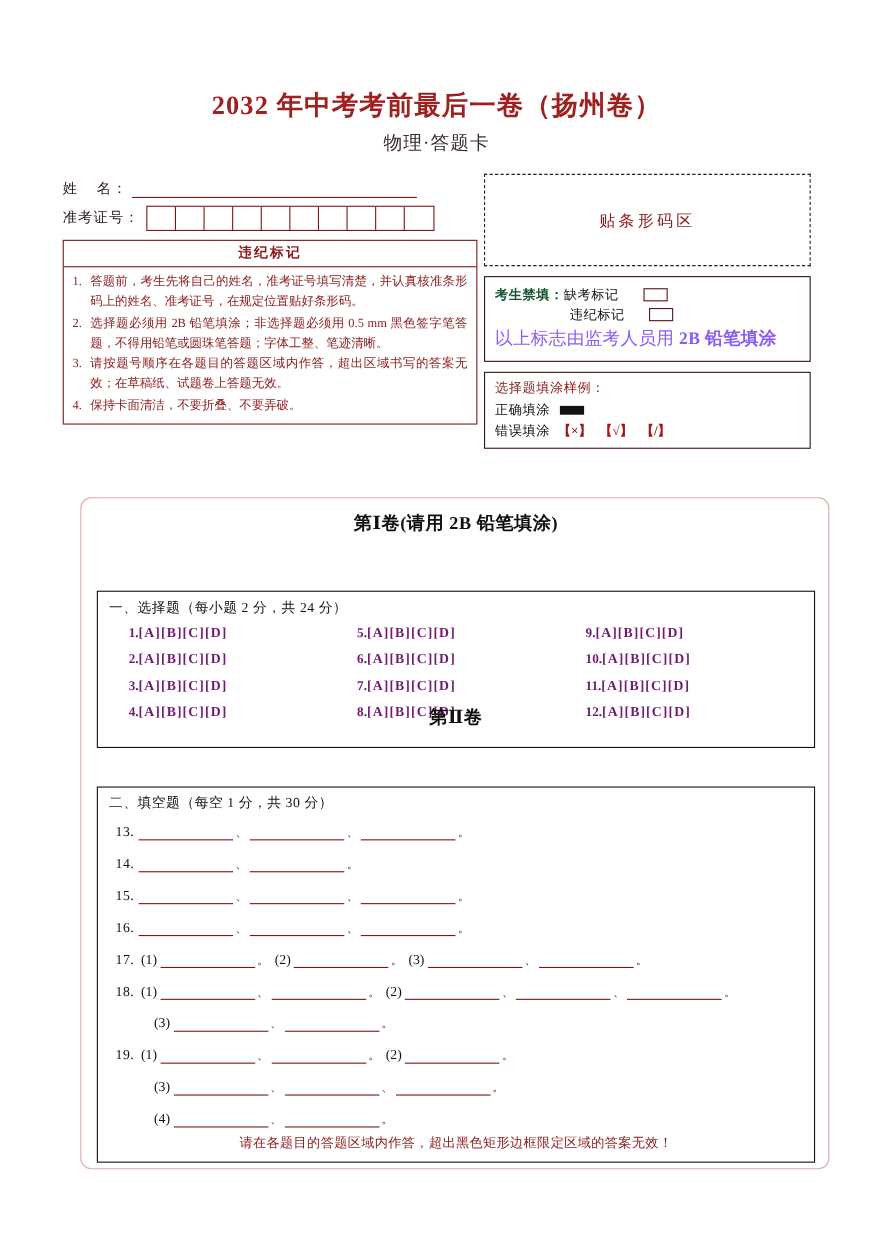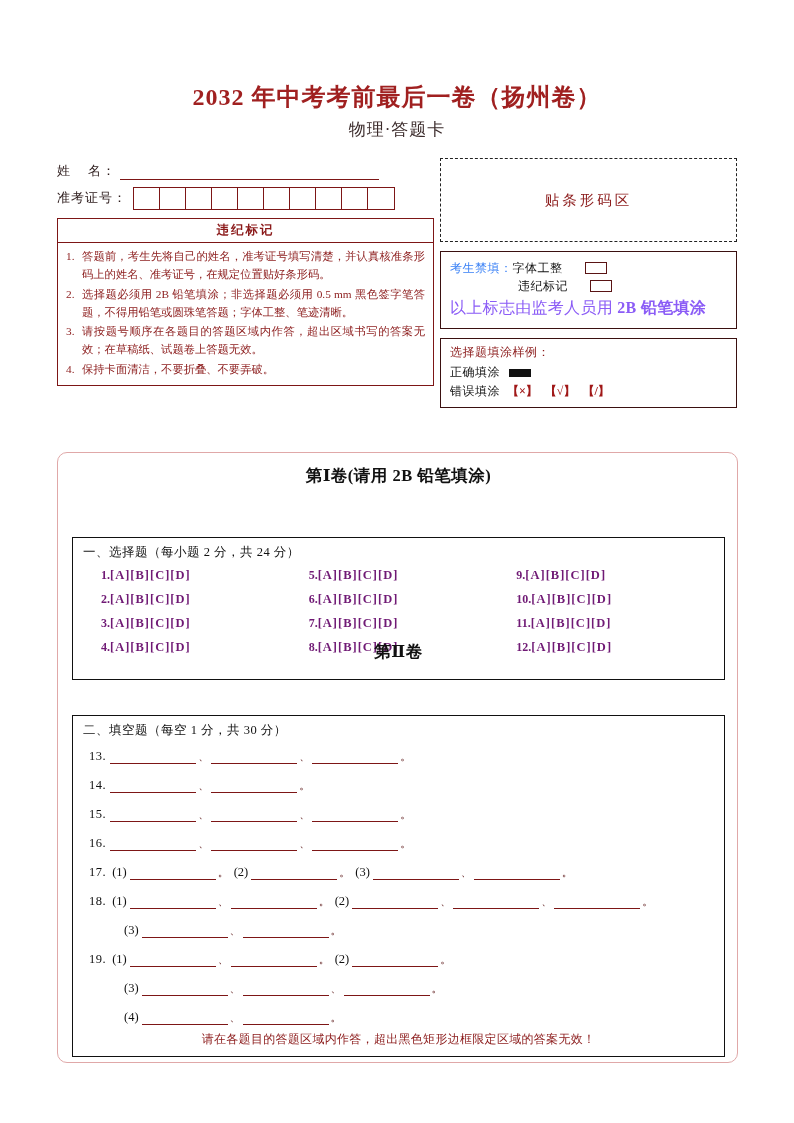--- a/index.html
+++ b/index.html
@@ -105,21 +105,21 @@
     letter-spacing: 3px;
   }
 
   .forbid-box {
     margin-top: 9px;
     border: 1.4px solid #3a1010;
     box-sizing: border-box;
     padding: 7px 9px 9px 9px;
   }
   .forbid-row { display: flex; align-items: center; font-size: 12px; line-height: 1.5; }
-  .forbid-label { color: #3b82f6; font-weight: normal; letter-spacing: 0.5px; white-space: pre; }
+  .forbid-label { color: #14532d; font-weight: bold; letter-spacing: 0.5px; white-space: pre; }
   .forbid-spacer { width: 68px; flex: none; }
   .forbid-item { color: #111; letter-spacing: 0.5px; }
   .forbid-chk {
     display: inline-block;
     width: 20px; height: 10px;
     border: 1.5px solid #5a1414;
     margin-left: 22px;
     vertical-align: middle;
   }
   .forbid-note { font-size: 16px; color: #8b5cf6; margin-top: 3px; letter-spacing: 0.3px; }
@@ -138,21 +138,21 @@
     width: 22px; height: 8px;
     background: #111;
     margin-left: 5px;
     vertical-align: middle;
   }
   .wrong-mark { color: #a01818; font-weight: bold; margin-left: 7px; letter-spacing: 0px; }
 
   
   .main-frame {
     position: absolute;
-    left: 57px;
+    left: 73px;
     top: 452px;
     width: 681px;
     height: 611px;
     border: 1.3px solid #e0a8a8;
     border-radius: 10px;
     box-sizing: border-box;
   }
 
   .vol-heading {
     text-align: center;
@@ -286,21 +286,21 @@
 
 <div class="right-col">
 
   <div class="barcode-box">
     <span class="barcode-text">贴条形码区</span>
   </div>
 
   <div class="forbid-box">
     <div class="forbid-row">
       <span class="forbid-label">考生禁填：</span>
-      <span class="forbid-item">字体工整</span>
+      <span class="forbid-item">缺考标记</span>
       <span class="forbid-chk"></span>
     </div>
     <div class="forbid-row">
       <span class="forbid-spacer"></span>
       <span class="forbid-item">违纪标记</span>
       <span class="forbid-chk"></span>
     </div>
     <div class="forbid-note">
       <span>以上标志由监考人员用 </span><b>2B 铅笔填涂</b>
     </div>

